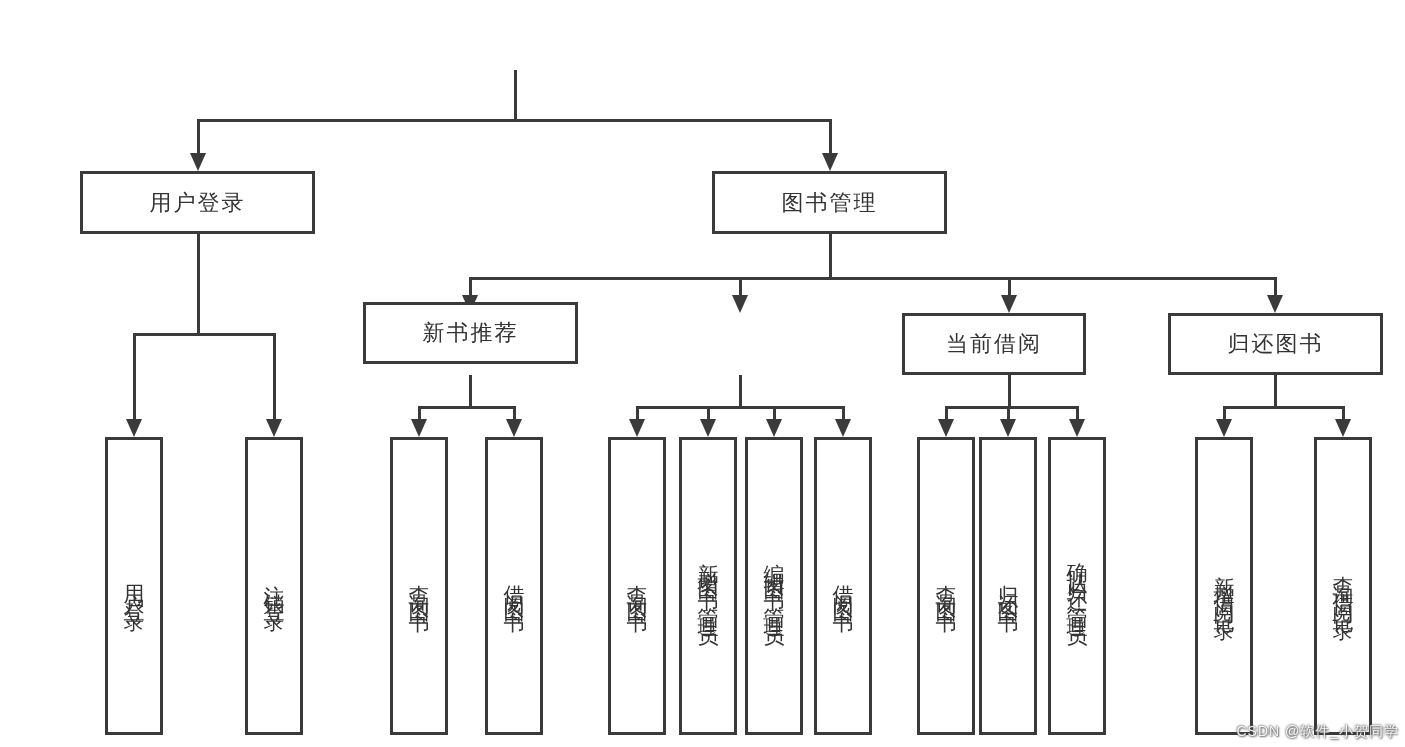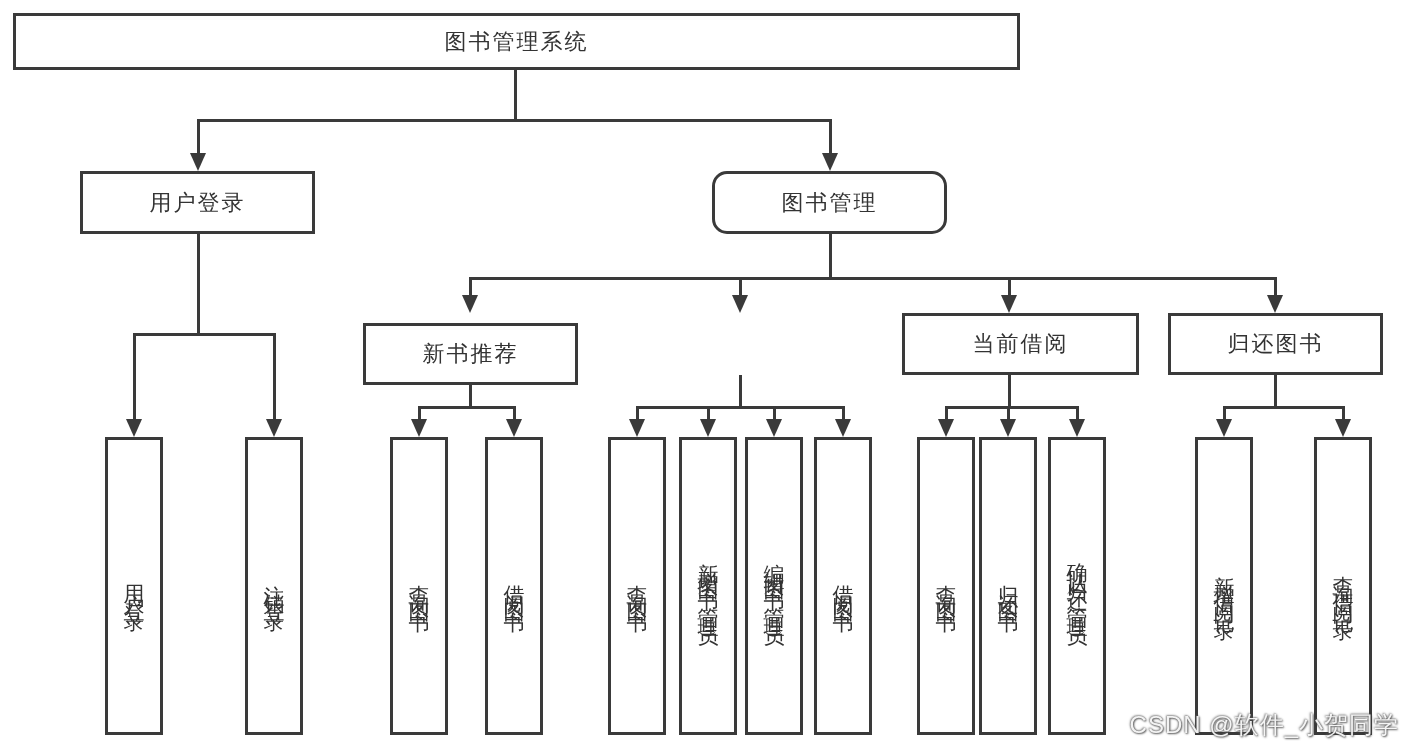--- a/index.html
+++ b/index.html
@@ -33,21 +33,21 @@
   .cline{position:absolute;background:#3a3a3a;}
   .arrow{
     position:absolute;width:0;height:0;
     border-left:8px solid transparent;
     border-right:8px solid transparent;
     border-top:18px solid #3a3a3a;
   }
   #watermark{
     position:absolute;
     right:6px;bottom:6px;
-    font-size:24px;
+    font-size:14px;
     color:rgba(255,255,255,0.92);
     text-shadow:0 0 2px rgba(70,70,70,0.9), 1px 1px 2px rgba(70,70,70,0.8), -1px -1px 2px rgba(120,120,120,0.5);
     letter-spacing:1px;
   }
 </style>
 </head>
 <body>
 
 <div id="stage">
 
@@ -99,35 +99,32 @@
       <div class="arrow" style="left: 700px; top: 419px; border-top-color: rgb(58, 58, 58);"></div>
       <div class="arrow" style="left: 766px; top: 419px; border-top-color: rgb(58, 58, 58);"></div>
       <div class="arrow" style="left: 835px; top: 419px; border-top-color: rgb(58, 58, 58);"></div>
       <div class="arrow" style="left: 938px; top: 419px; border-top-color: rgb(58, 58, 58);"></div>
       <div class="arrow" style="left: 1000px; top: 419px; border-top-color: rgb(58, 58, 58);"></div>
       <div class="arrow" style="left: 1069px; top: 419px; border-top-color: rgb(58, 58, 58);"></div>
       <div class="arrow" style="left: 1216px; top: 419px; border-top-color: rgb(58, 58, 58);"></div>
       <div class="arrow" style="left: 1335px; top: 419px; border-top-color: rgb(58, 58, 58);"></div>
     </div>
 
-  <div class="node hnode" style="left:13px;top:13px;width:1007px;height:57px;">
-    <span>图书管理系统</span>
-  </div>
 
   <div class="node hnode" style="left:80px;top:171px;width:235px;height:63px;">
     <span>用户登录</span>
   </div>
-  <div class="node hnode" style="left:712px;top:171px;width:235px;height:63px;border-radius:15px;">
+  <div class="node hnode" style="left:712px;top:171px;width:235px;height:63px;">
     <span>图书管理</span>
   </div>
 
-  <div class="node hnode" style="left:363px;top:323px;width:215px;height:62px;">
+  <div class="node hnode" style="left:363px;top:302px;width:215px;height:62px;">
     <span>新书推荐</span>
   </div>
-  <div class="node hnode" style="left:902px;top:313px;width:237px;height:62px;">
+  <div class="node hnode" style="left:902px;top:313px;width:184px;height:62px;">
     <span>当前借阅</span>
   </div>
   <div class="node hnode" style="left:1168px;top:313px;width:215px;height:62px;">
     <span>归还图书</span>
   </div>
 
   <div class="node leaf" style="left:105px;">
     <span class="vtext">用户登录</span>
   </div>
   <div class="node leaf" style="left:245px;">

